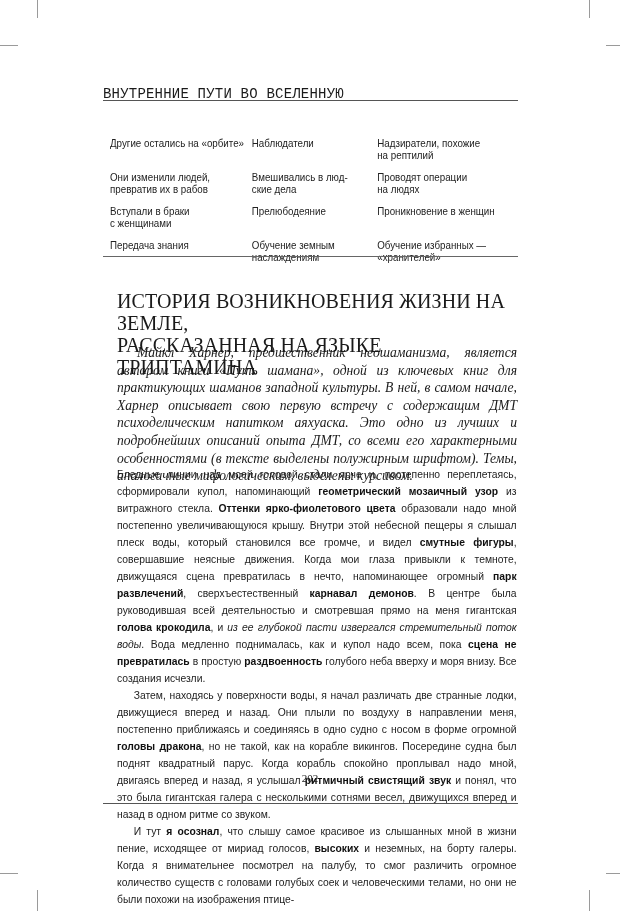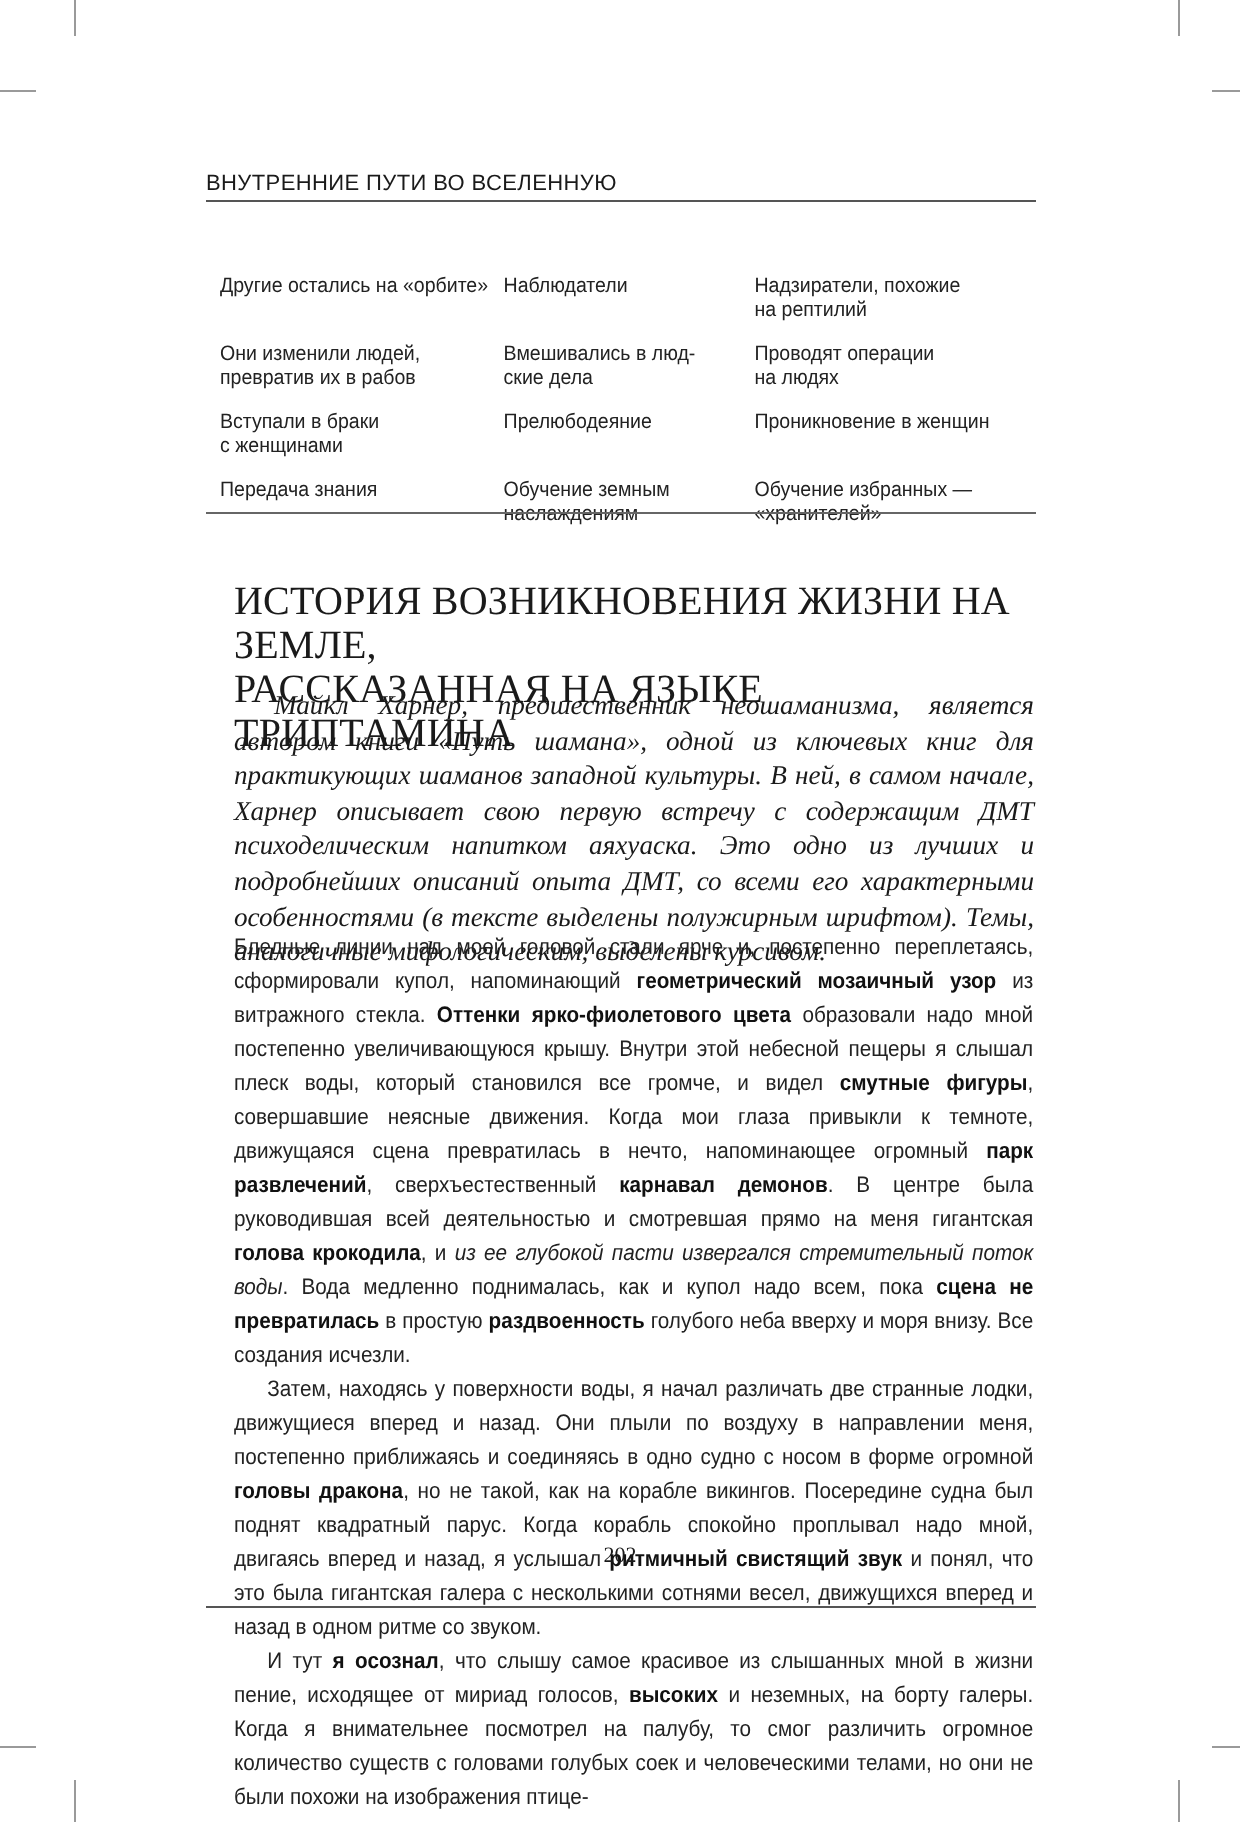--- a/index.html
+++ b/index.html
@@ -1,18 +1,18 @@
 <!DOCTYPE html>
 <html><head>
 <meta charset="utf-8">
 <style>
   html, body { margin:0; padding:0; background:#ffffff; }
   body { width:620px; height:911px; position:relative; overflow:hidden; color:#1a1a1a; }
   .crop { position:absolute; background:#9a9a9a; }
-  .running-head { position:absolute; left:103px; top:86px; width:415px; font-family:Liberation Sans, sans-serif; font-size:11px; letter-spacing:0.2px; color:#1a1a1a; }
+  .running-head { position:absolute; left:103px; top:86px; width:415px; font-family:Liberation Mono, monospace; font-size:14px; letter-spacing:0.2px; color:#1a1a1a; }
   .head-rule { position:absolute; left:103px; top:100px; width:415px; height:1px; background:#555; }
   .table { position:absolute; left:110px; top:138px; width:410px; font-family:"Liberation Sans", sans-serif; font-size:10.4px; line-height:12px; color:#222; transform:scaleX(0.94); transform-origin:left top; }
   .trow { display:flex; margin-bottom:10px; }
   .tcell { white-space:pre-line; }
   .tcell.c1 { width:156px; }
   .tcell.c2 { width:138px; }
   .tcell.c3 { width:130px; }
   .table-rule { position:absolute; left:103px; top:256px; width:415px; height:1px; background:#666; }
   .section-title { position:absolute; left:117px; top:290px; width:400px; font-family:"Liberation Serif", serif; font-size:20px; line-height:22px; letter-spacing:0.1px; color:#1a1a1a; }
   .intro { position:absolute; left:117px; top:344px; width:400px; font-family:"Liberation Serif", serif; font-size:13.6px; line-height:17.6px; text-align:justify; color:#1a1a1a;font-style:italic; }

